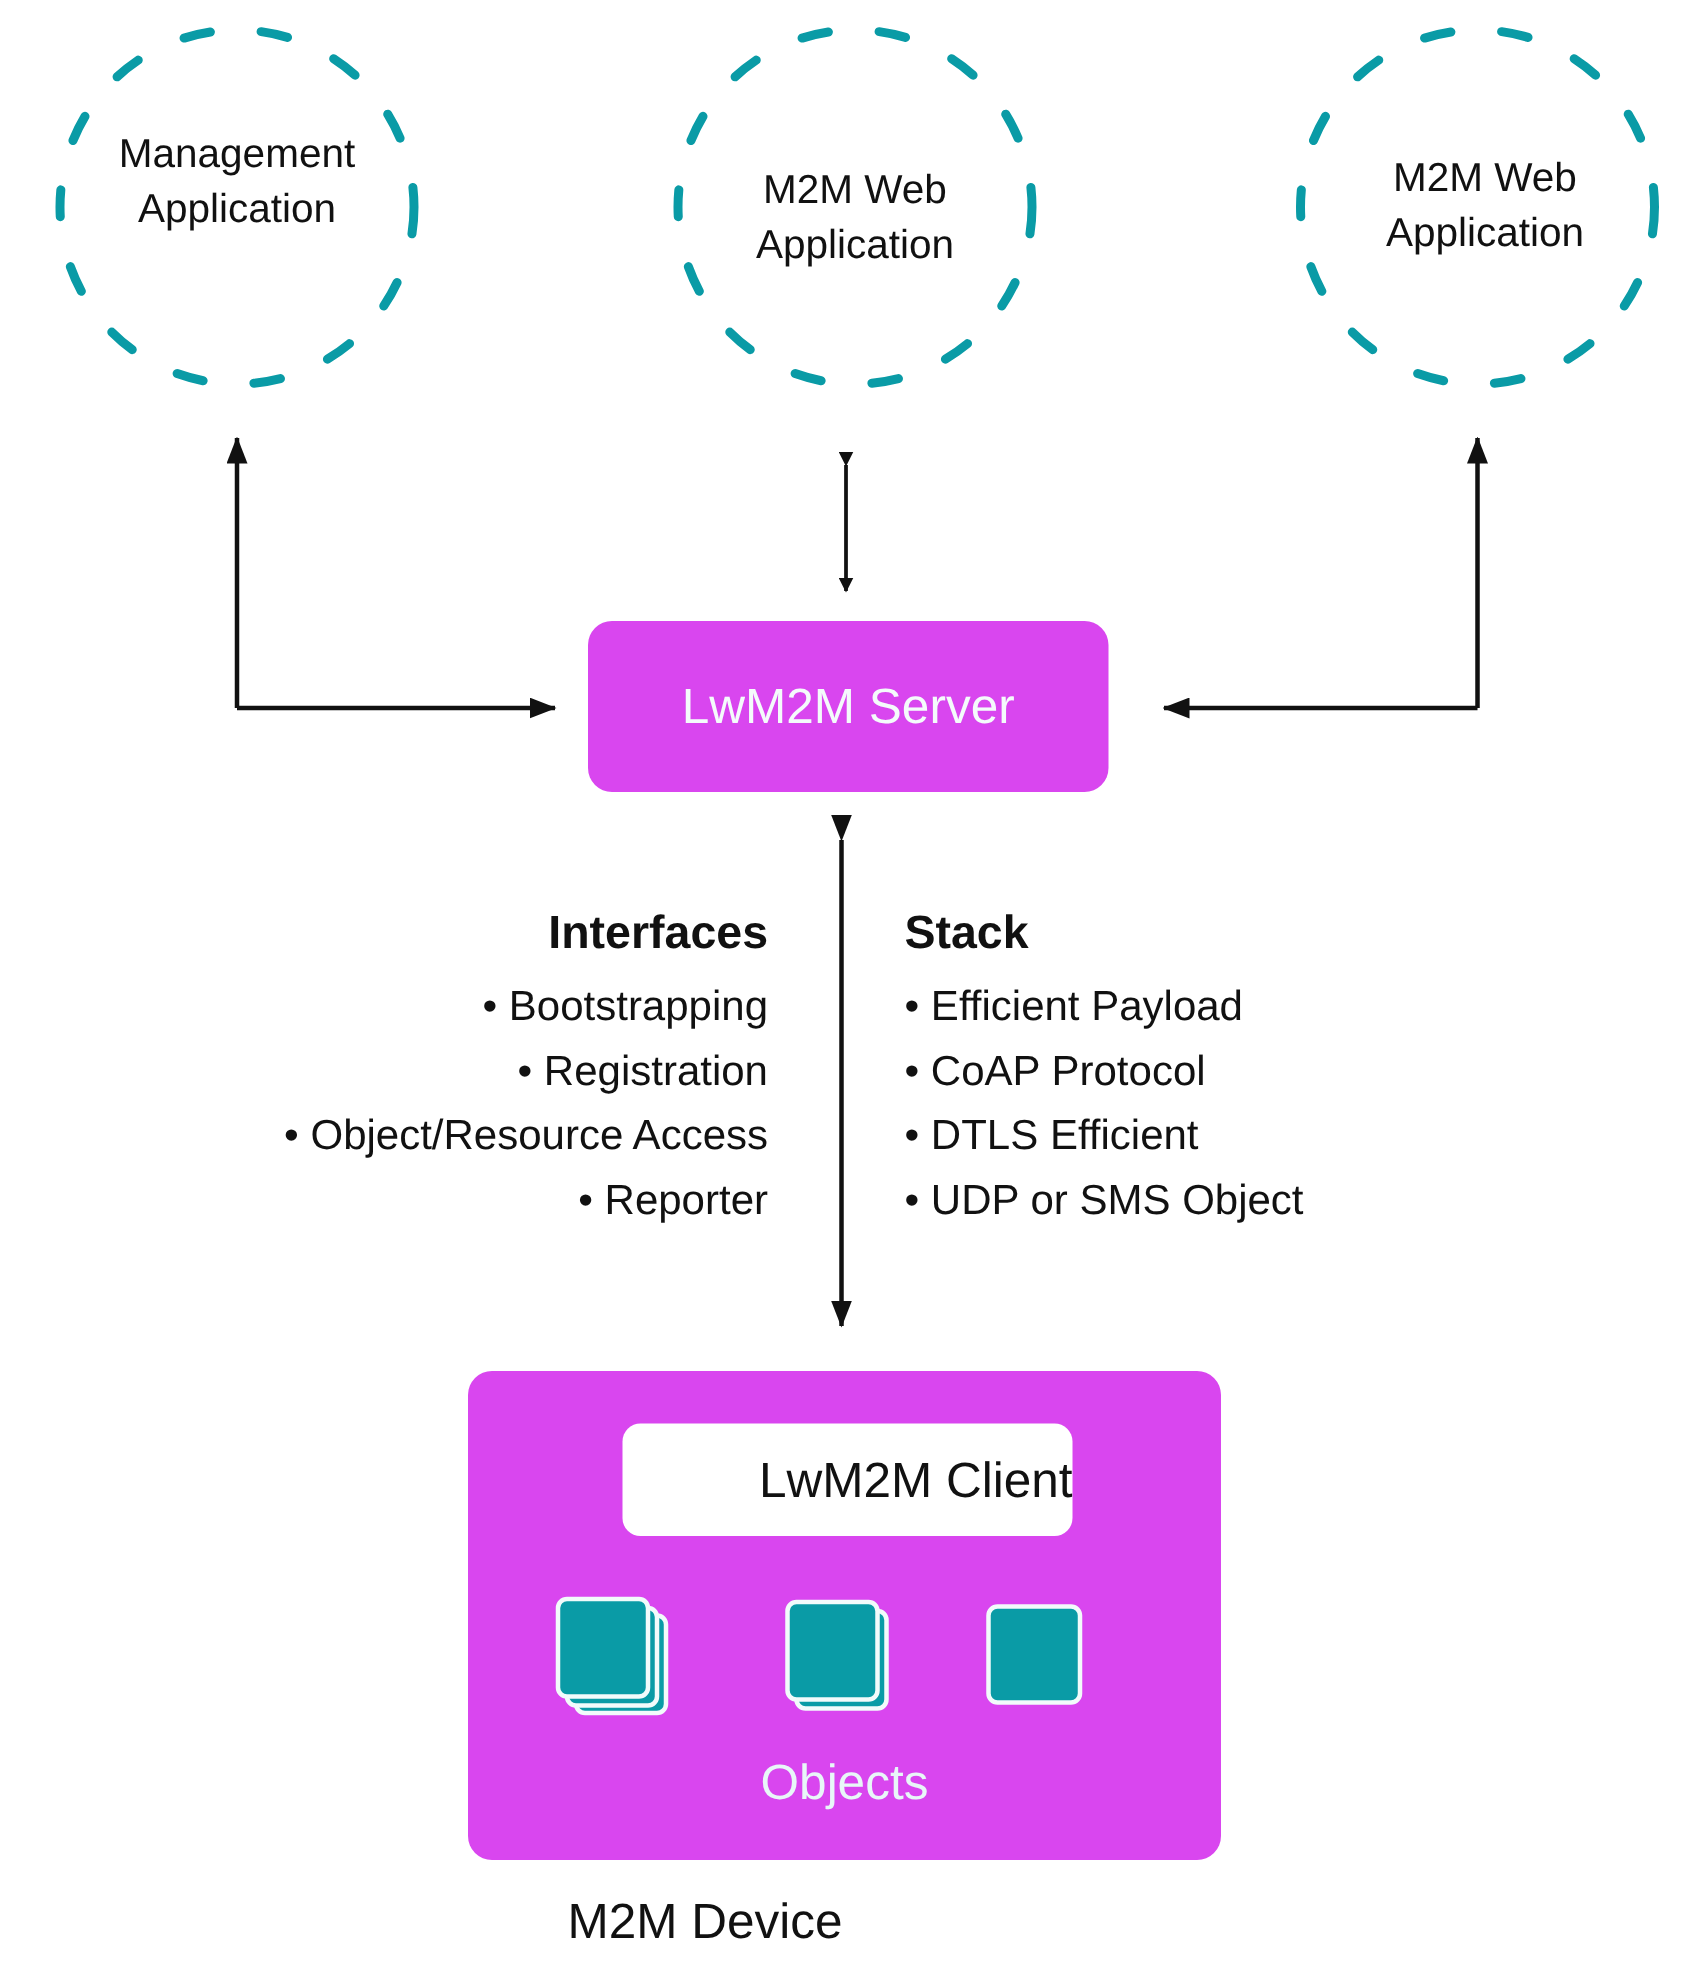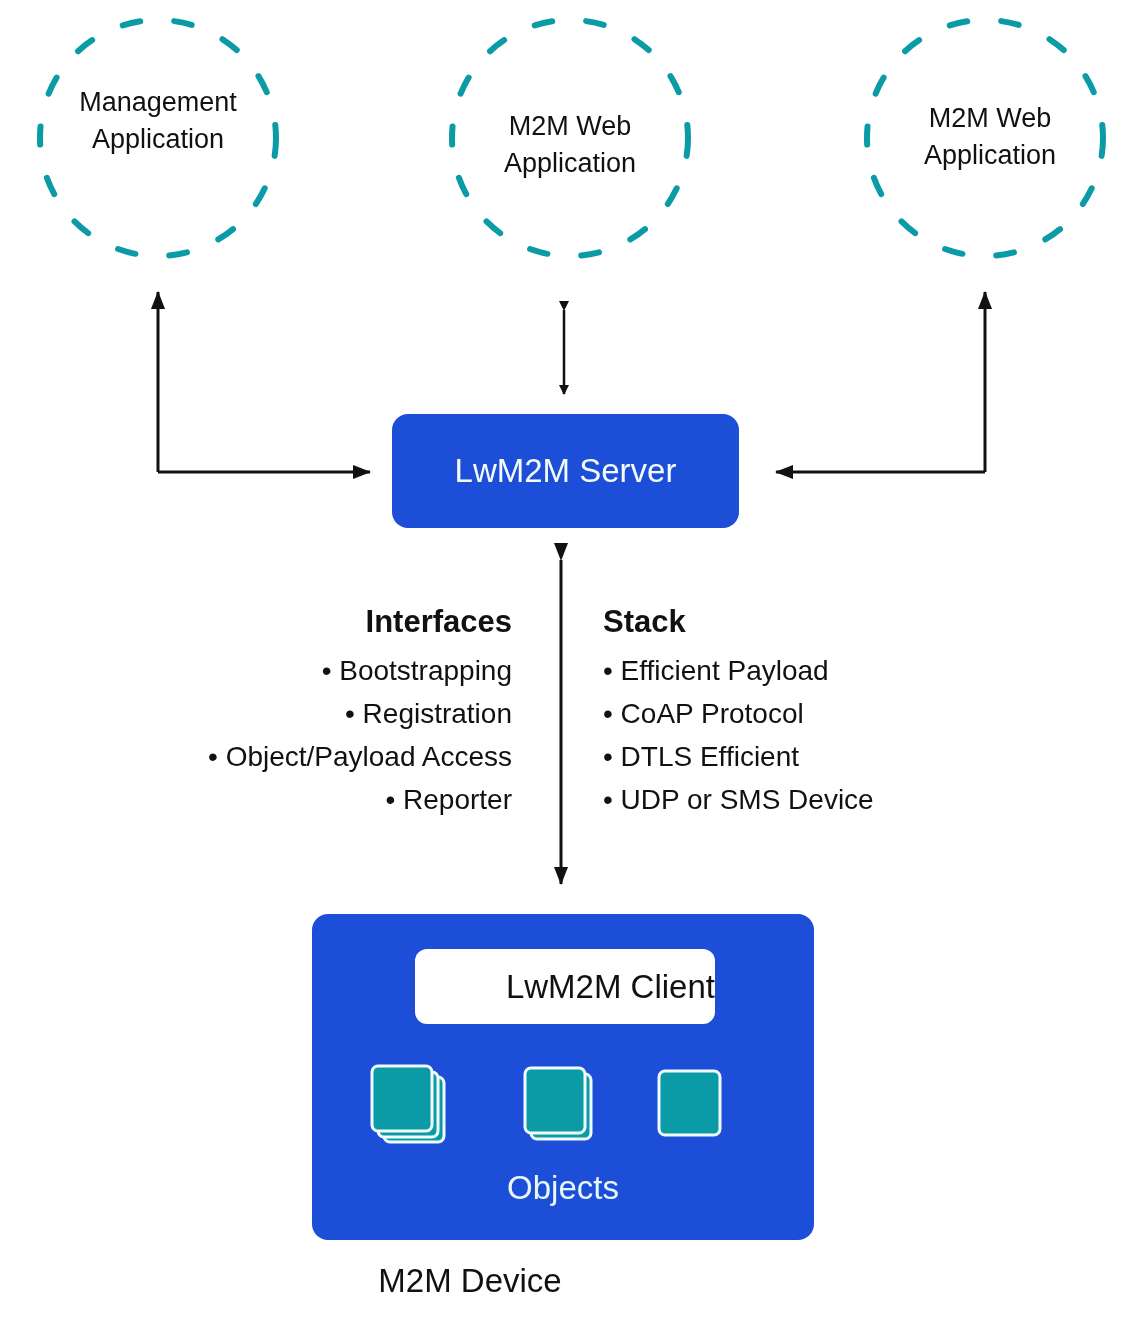--- a/index.html
+++ b/index.html
@@ -1,19 +1,19 @@
 <!DOCTYPE html>
 <html><head>
 <meta charset="utf-8">
 <style>
   html, body { margin:0; padding:0; background:#ffffff; }
   body { width:1133px; height:1323px; position:relative; overflow:hidden;
          font-family:"Liberation Sans", "DejaVu Sans", sans-serif; color:#111; }
   .circle-label { position:absolute; text-align:center; font-size:27px; line-height:37px; color:#111; }
-  .teal-box { position:absolute; background:#1d4ed8; border-radius:16px; }
+  .teal-box { position:absolute; background:#d946ef; border-radius:16px; }
   .server-label { position:absolute; left:0; right:0; top:0; bottom:0; display:flex; align-items:center; justify-content:center;
                   color:#f4fbfb; font-size:33px; }
   .client-box { position:absolute; background:#ffffff; border-radius:12px; display:flex; align-items:center; justify-content:center;
                 font-size:33px; color:#111; }
   .objects-label { position:absolute; left:0; right:0; text-align:center; color:#e8f7f8; font-size:33px; }
   .col-title { position:absolute; font-size:31px; font-weight:bold; color:#111; }
   .col-item { position:absolute; font-size:28px; color:#111; white-space:nowrap; }
   .right-align { text-align:right; }
   .device-label { position:absolute; left:0; width:940px; text-align:center; font-size:33px; color:#111; top:1262px; }
   svg { position:absolute; left:0; top:0; }
@@ -59,28 +59,28 @@
   <div>Application</div>
 </div>
 
 <div class="teal-box" style="left:392px; top:414px; width:347px; height:114px;">
   <div class="server-label">LwM2M Server</div>
 </div>
 
 <div class="col-title right-align" style="left:200px; width:312px; top:604px;">Interfaces</div>
 <div class="col-item right-align" style="left:100px; width:412px; top:655px;">• Bootstrapping</div>
 <div class="col-item right-align" style="left:100px; width:412px; top:698px;">• Registration</div>
-<div class="col-item right-align" style="left:100px; width:412px; top:741px;">• Object/Payload Access</div>
+<div class="col-item right-align" style="left:100px; width:412px; top:741px;">• Object/Resource Access</div>
 <div class="col-item right-align" style="left:100px; width:412px; top:784px;">• Reporter</div>
 
 <div class="col-title" style="left:603px; top:604px;">Stack</div>
 <div class="col-item" style="left:603px; top:655px;">• Efficient Payload</div>
 <div class="col-item" style="left:603px; top:698px;">• CoAP Protocol</div>
 <div class="col-item" style="left:603px; top:741px;">• DTLS Efficient</div>
-<div class="col-item" style="left:603px; top:784px;">• UDP or SMS Device</div>
+<div class="col-item" style="left:603px; top:784px;">• UDP or SMS Object</div>
 
 <div class="teal-box" style="left:312px; top:914px; width:502px; height:326px;">
   <div class="client-box" style="left:103px; top:35px; width:300px; height:75px;justify-content:flex-end;">
     <span>LwM2M Client</span>
   </div>
 
   <svg width="502" height="326" style="left:0; top:0;">
     <g fill="#0a9ba6" stroke="#f2fbfb" stroke-width="3">
       <rect x="72" y="163" width="60" height="65" rx="6"></rect>
       <rect x="66" y="158" width="60" height="65" rx="6"></rect>

